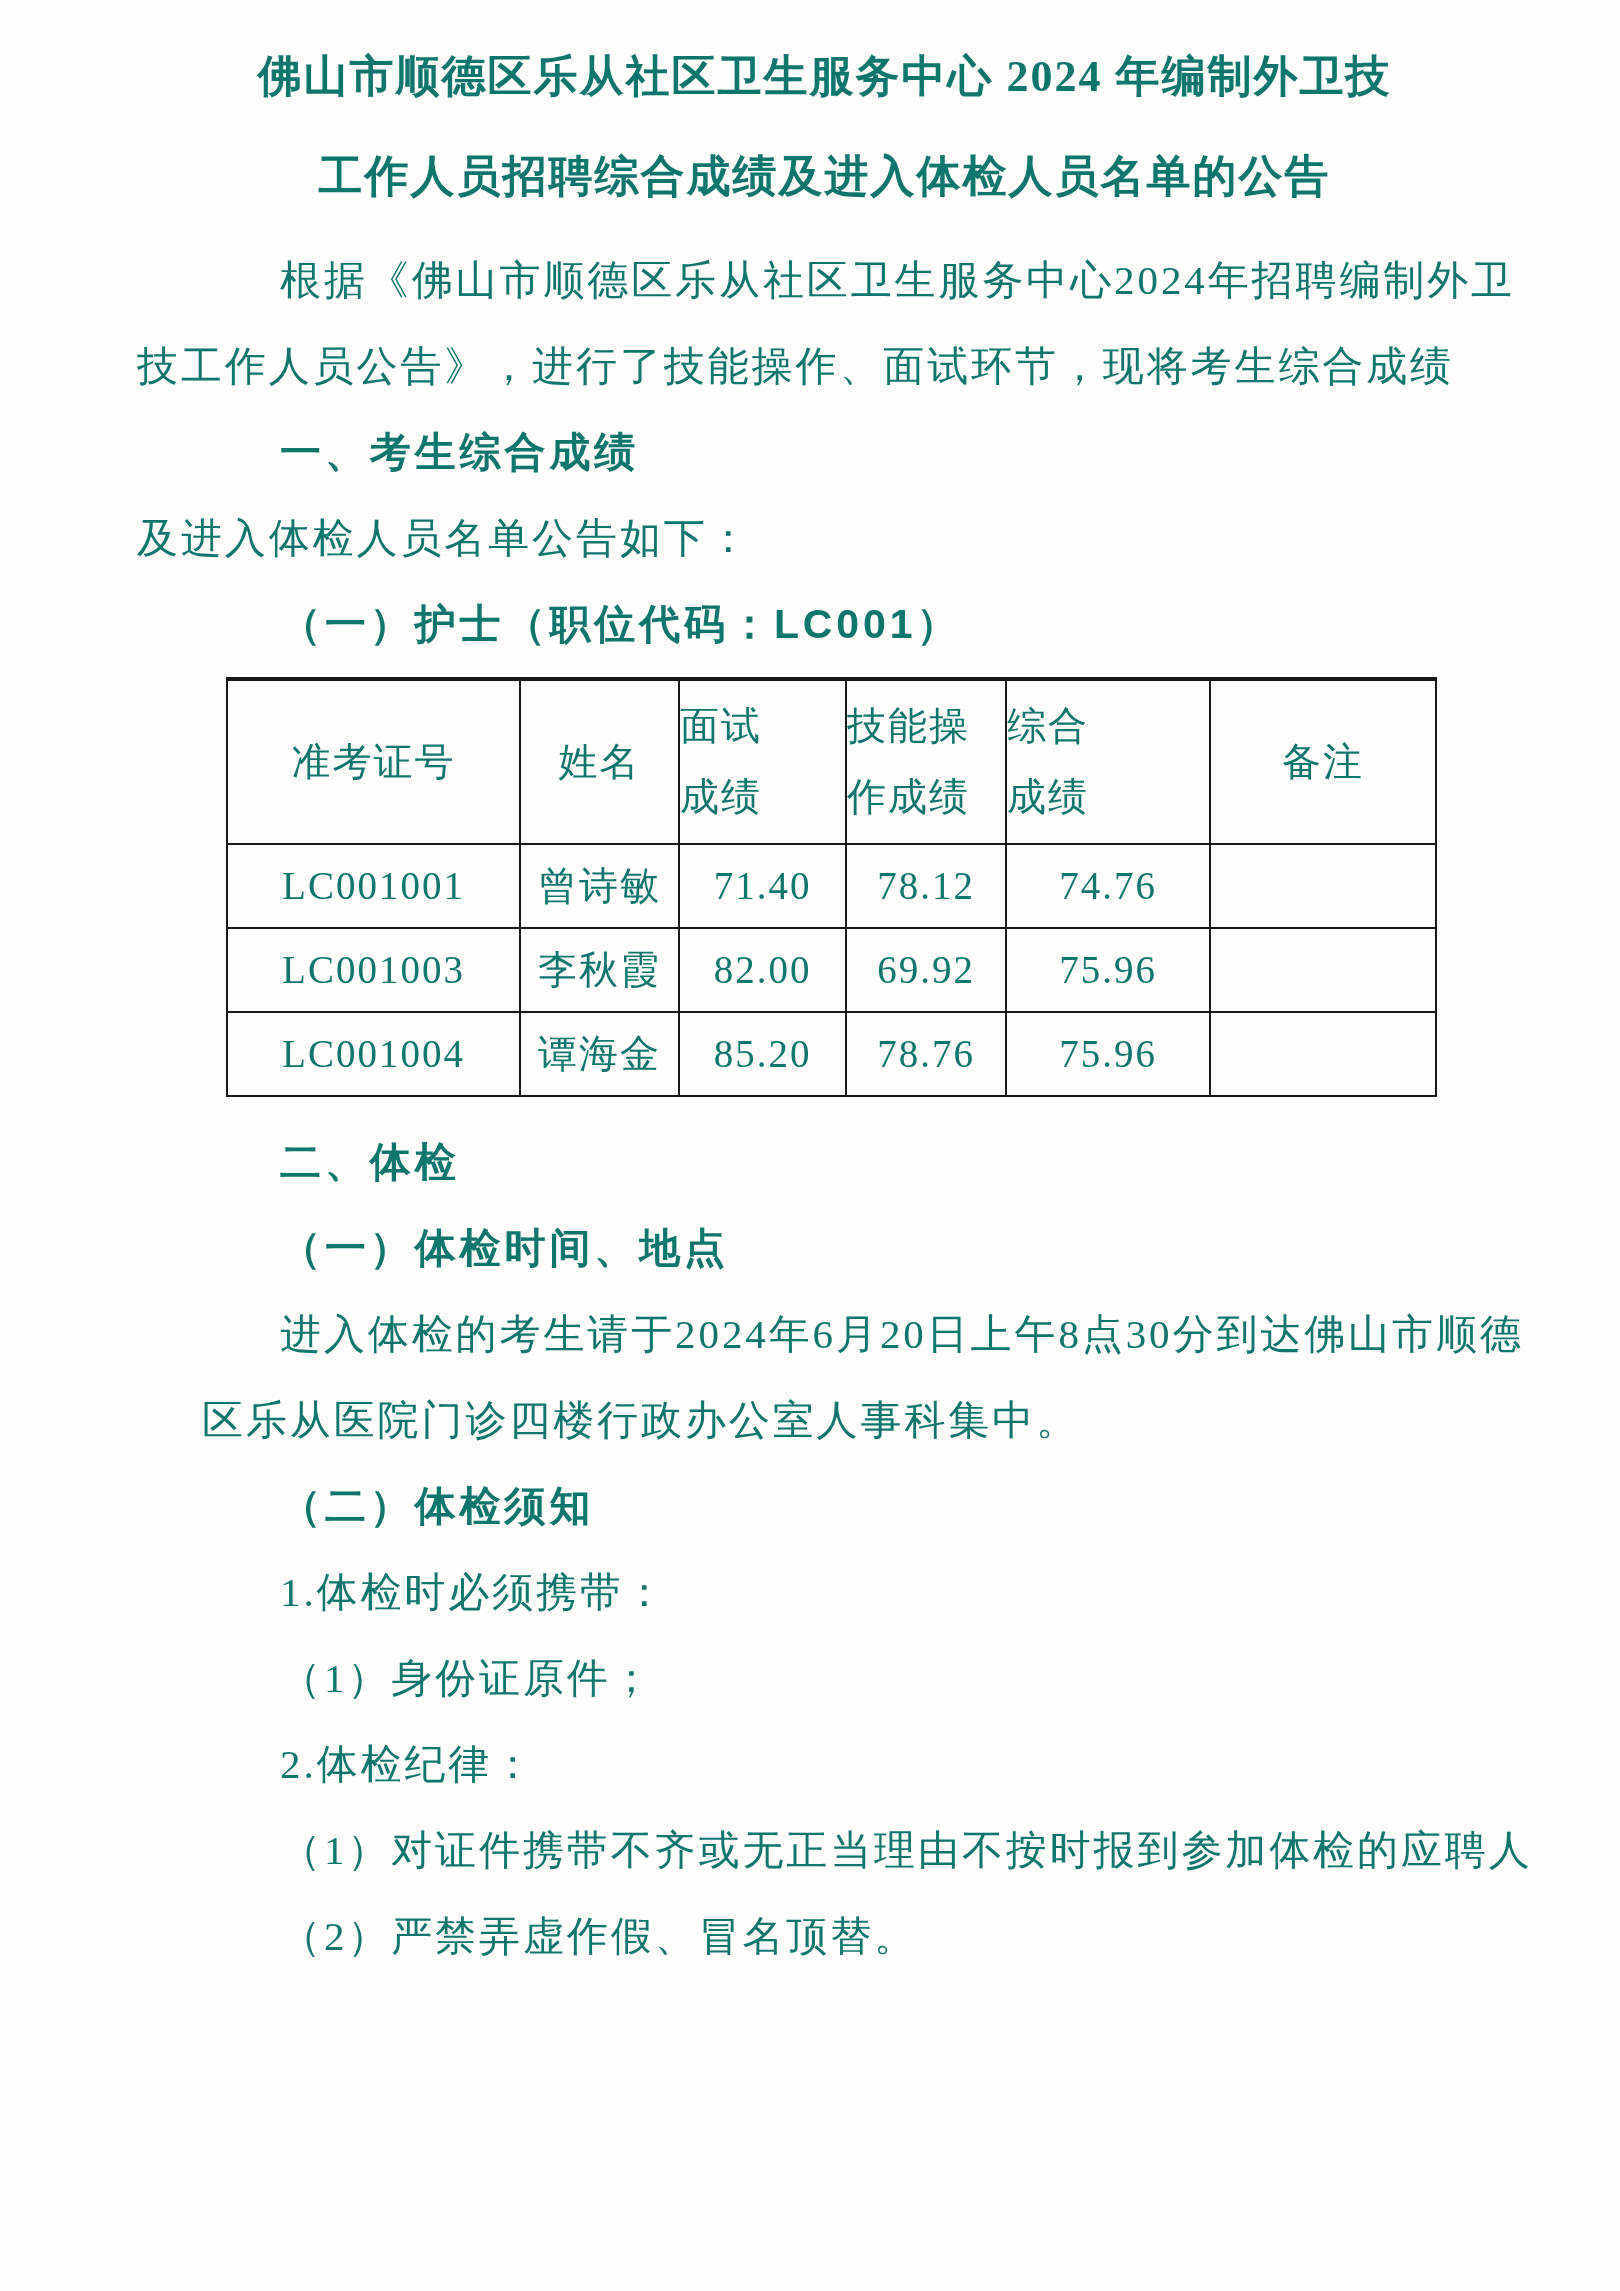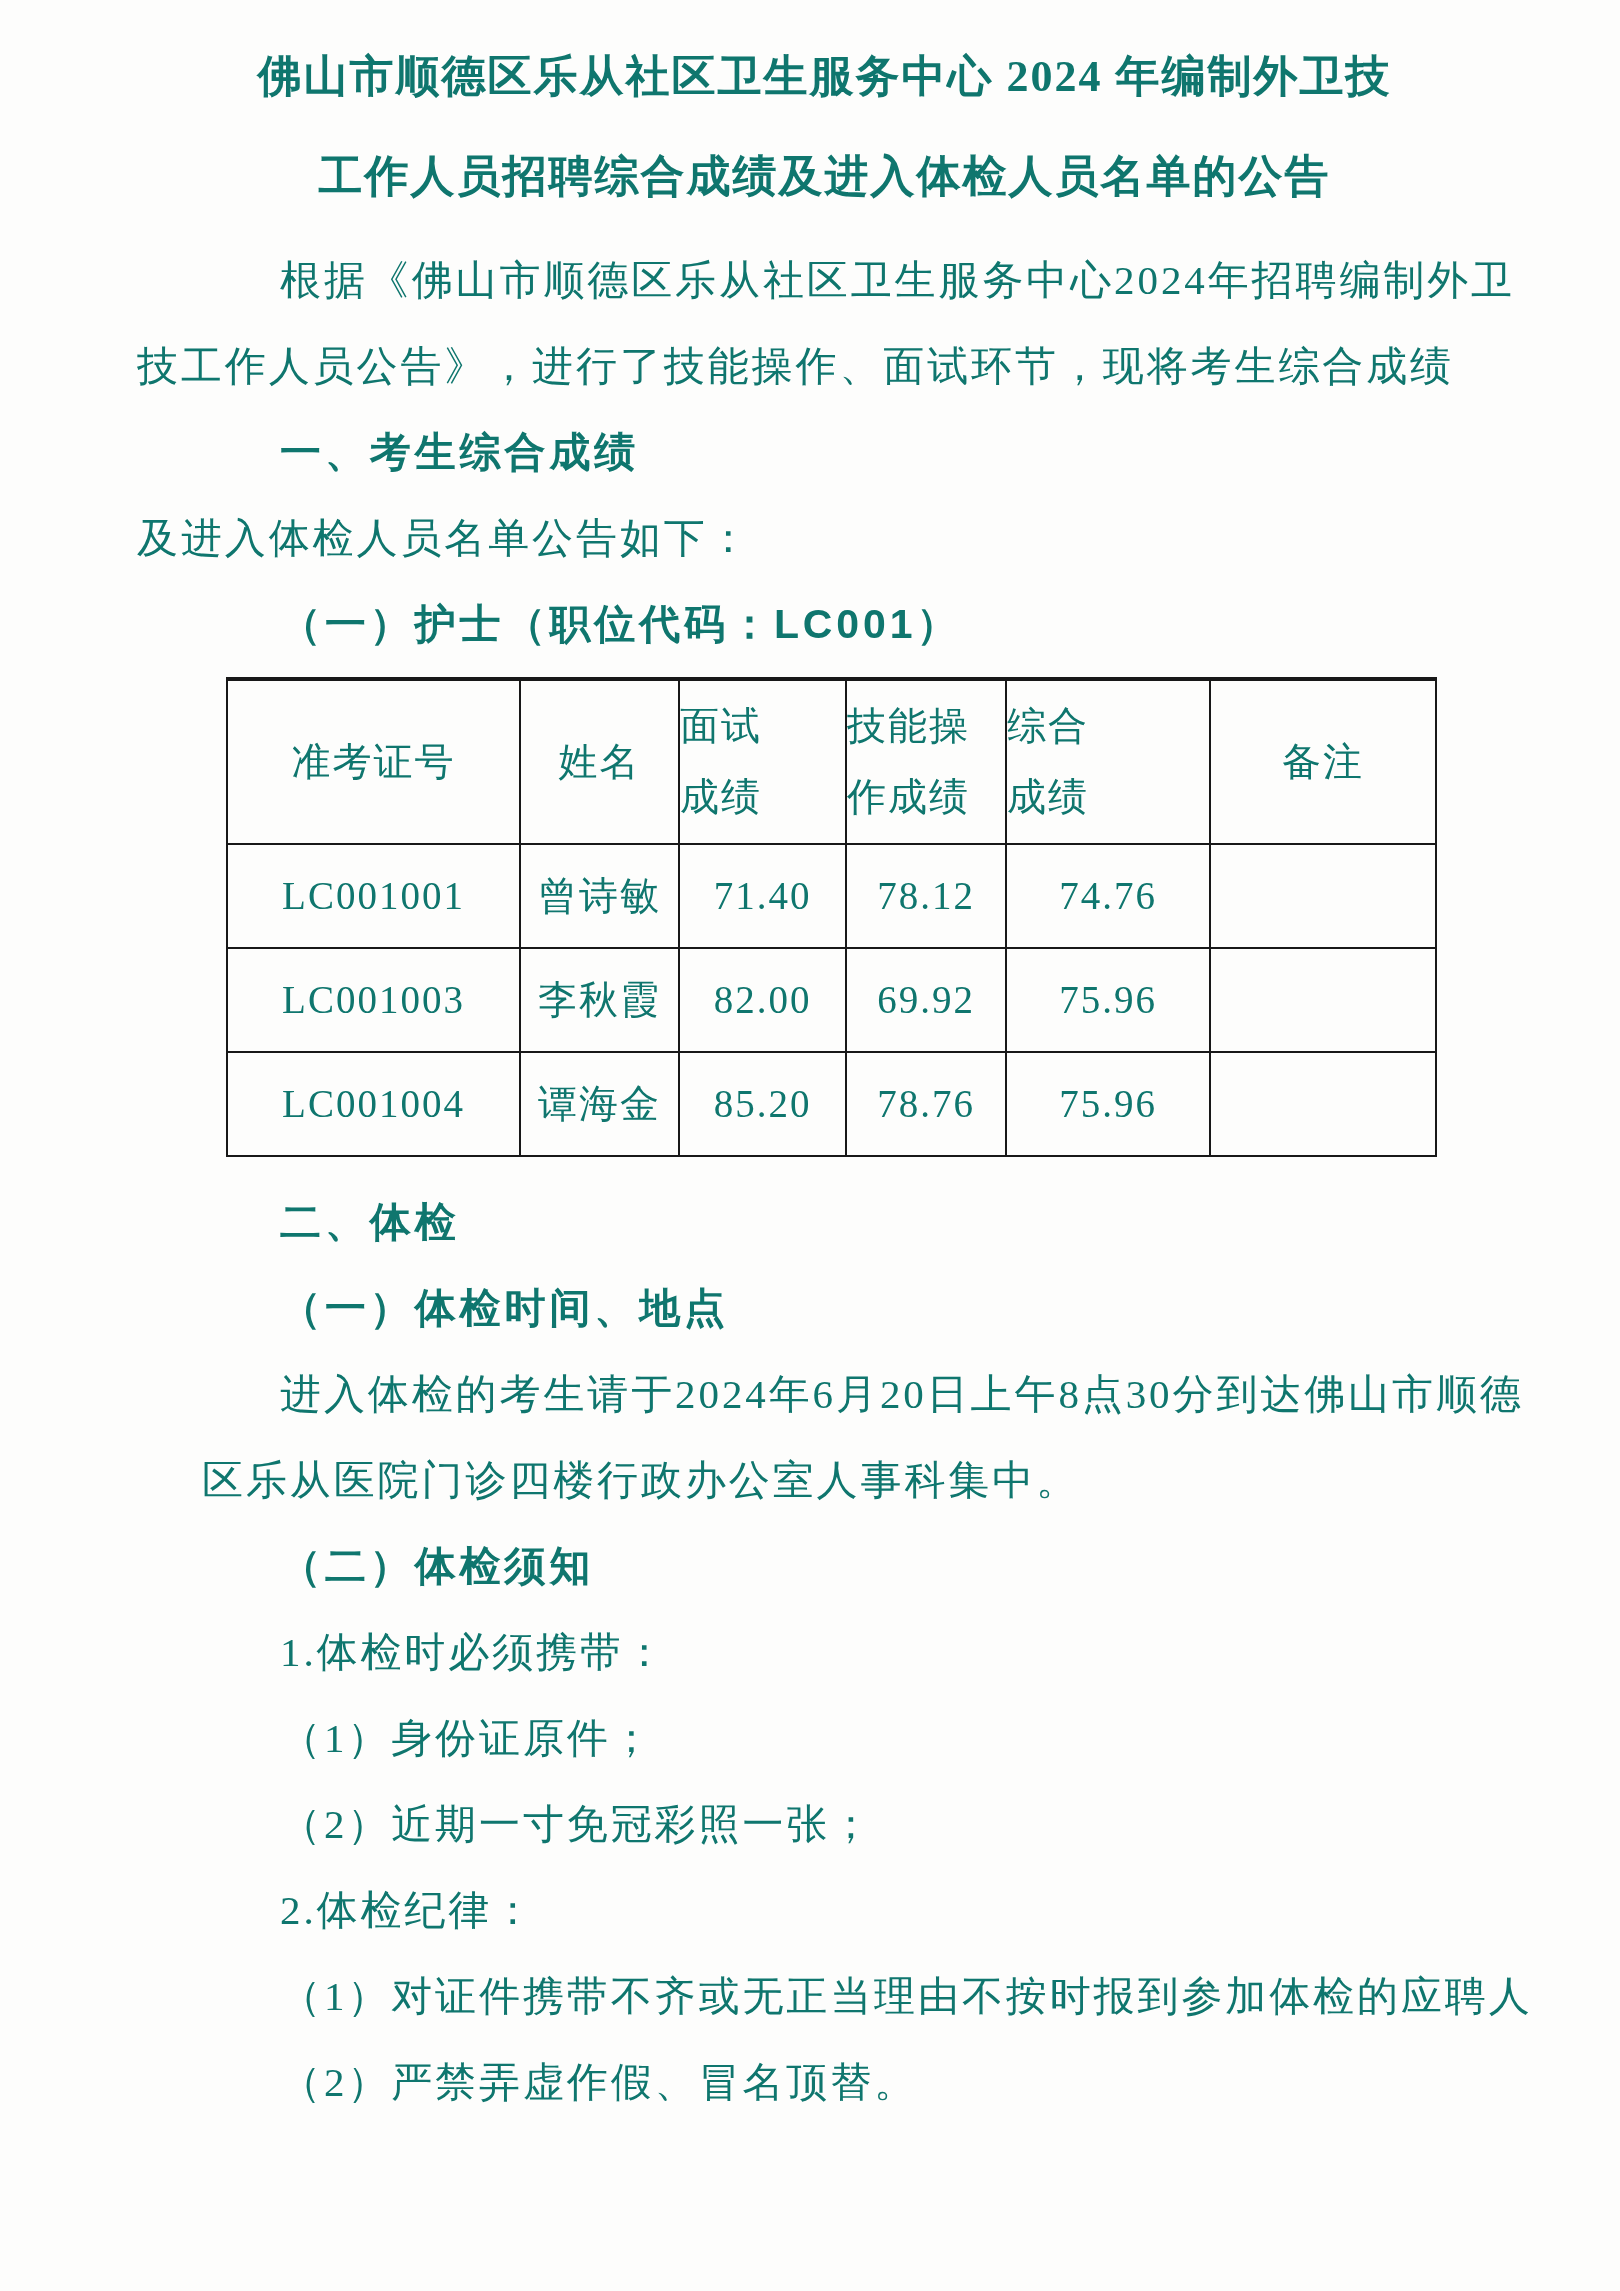--- a/index.html
+++ b/index.html
@@ -49,21 +49,21 @@
     border-bottom-width:2.9px;
     text-align:center;
     vertical-align:middle;
     font-weight:normal;
     font-size:39px;
     letter-spacing:2px;
     padding:0;
     overflow:hidden;
   }
   .score-table .hdr-row{height:165px;}
-  .score-table .data-row{height:104px;}
+  .score-table .data-row{height:84px;}
   .th-stack{
     height:125px;
     display:flex;
     flex-direction:column;
     justify-content:space-between;
     align-items:flex-start;
     margin:0 auto;
   }
   .mt-sec{margin-top:21.6px;}
 </style>
@@ -146,19 +146,18 @@
 
   <p class="line indent heading mt-sec">二、体检</p>
 
   <p class="line indent heading">（一）体检时间、地点</p>
   <p class="line indent">进入体检的考生请于2024年6月20日上午8点30分到达佛山市顺德</p>
   <p class="line hang">区乐从医院门诊四楼行政办公室人事科集中。</p>
 
   <p class="line indent heading">（二）体检须知</p>
   <p class="line indent">1.体检时必须携带：</p>
   <p class="line indent">（1）身份证原件；</p>
-  <p class="line indent">（2）近期一寸免冠彩照一张；</p>
   <p class="line indent">2.体检纪律：</p>
   <p class="line indent">（1）对证件携带不齐或无正当理由不按时报到参加体检的应聘人</p>
   <p class="line indent">（2）严禁弄虚作假、冒名顶替。</p>
 
 </div>
 
 
 </body></html>

